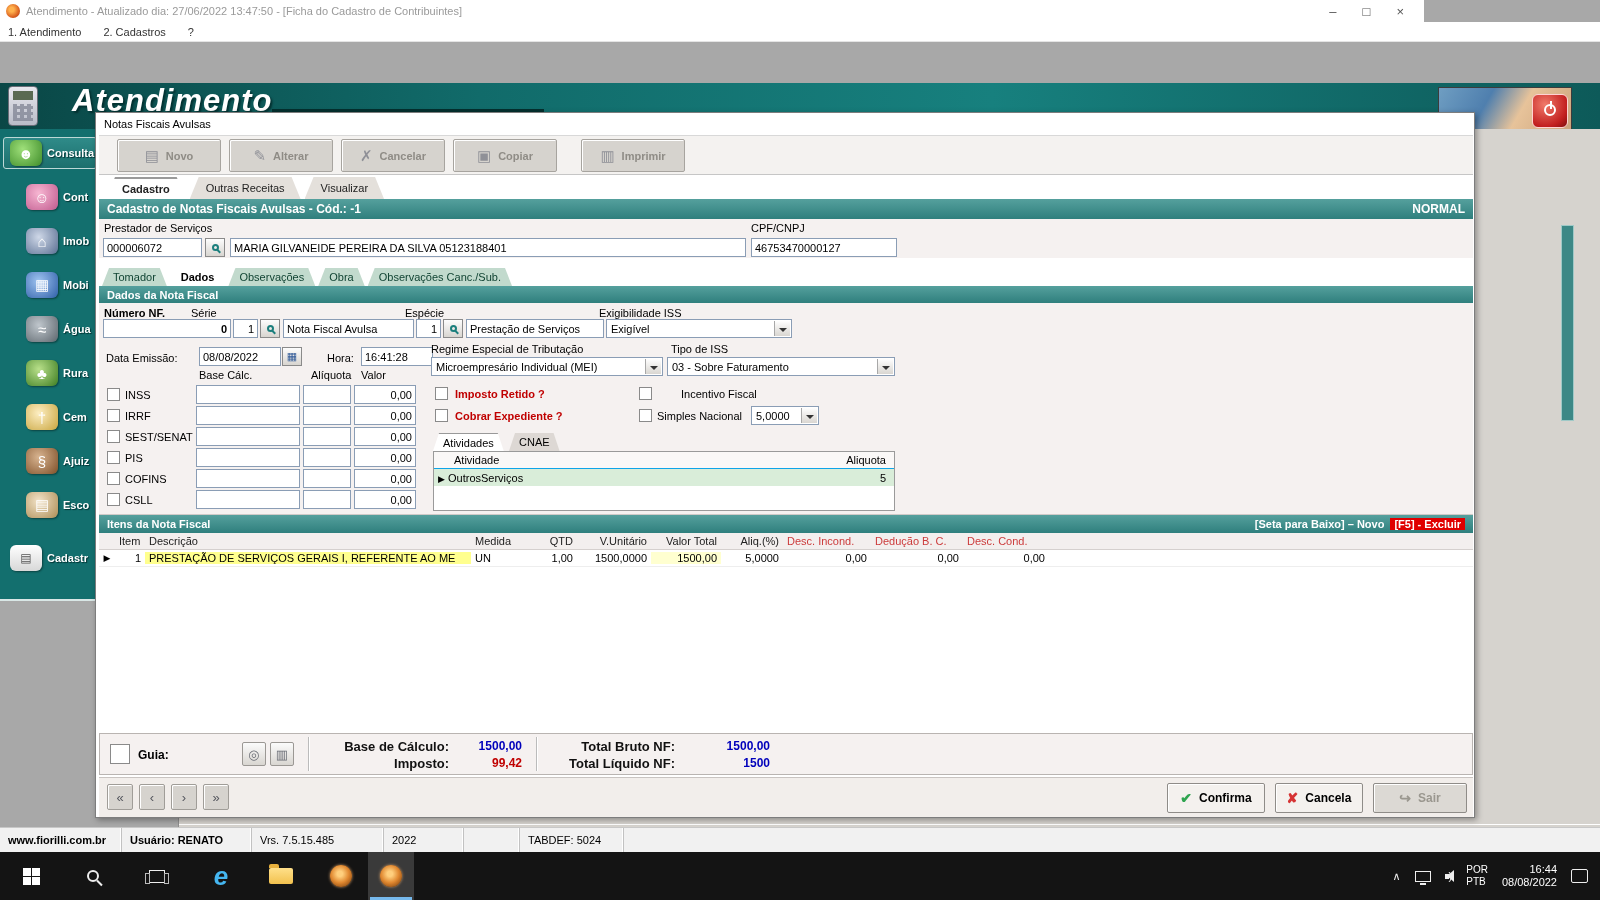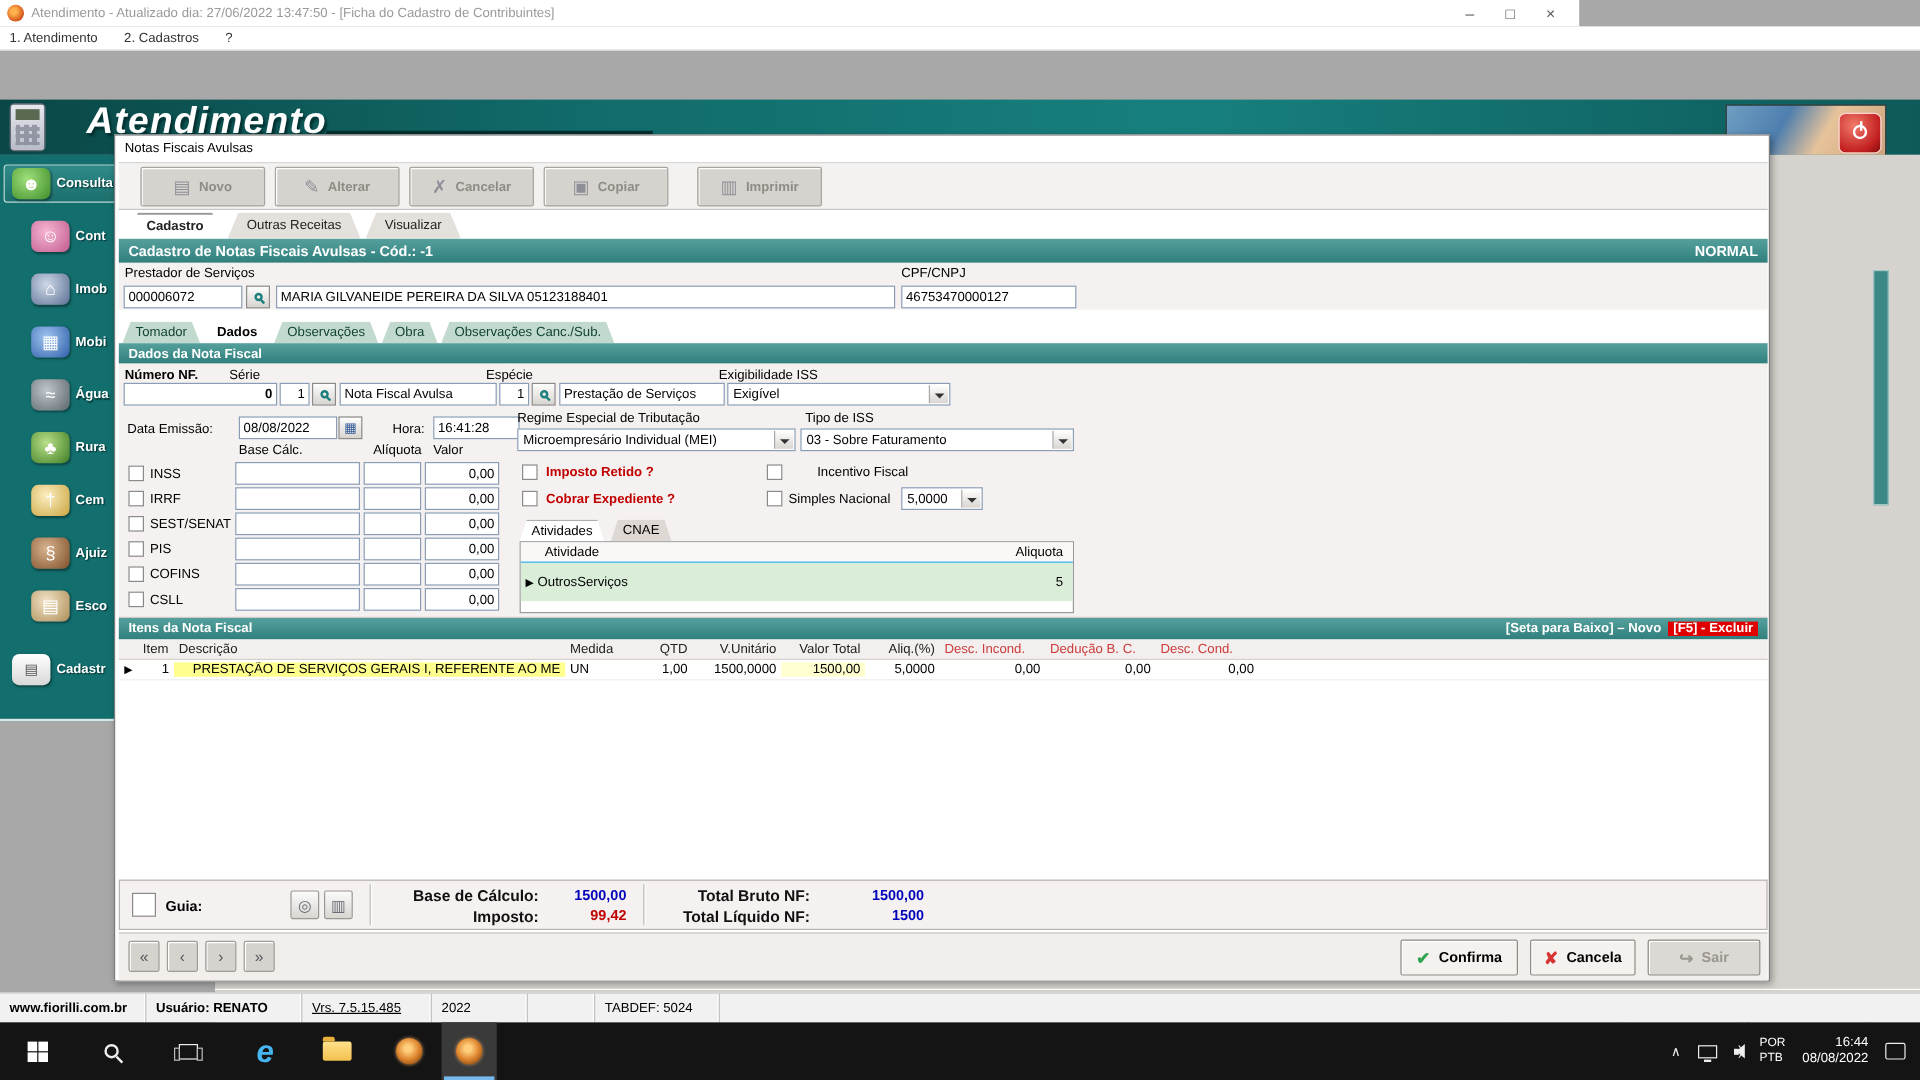--- a/index.html
+++ b/index.html
@@ -6,21 +6,21 @@
   * { margin:0; padding:0; box-sizing:border-box; }
   html,body { width:1600px; height:900px; font-family:"Liberation Sans", sans-serif; }
   .screen { position:relative; width:1600px; height:900px; overflow:hidden; background:#a8a8a8; }
   .lbl { position:absolute; font-size:11px; color:#000; white-space:nowrap; }
   .bold { font-weight:bold; }
   .ta-r { text-align:right; }
   .red { color:#c00000; }
   .blue { color:#0000bb; }
 
   
-  .titlebar { position:absolute; left:0; top:0; width:1316px; height:22px; background:#ffffff; display:flex; align-items:center; padding:0 6px; }
+  .titlebar { position:absolute; left:0; top:0; width:1424px; height:22px; background:#ffffff; display:flex; align-items:center; padding:0 6px; }
   .app-ico { width:14px; height:14px; border-radius:50%; background:radial-gradient(circle at 40% 40%, #ffb14d 20%, #d85c1e 65%, #8a3410); margin-right:6px; }
   .titletext { font-size:11px; color:#9a9a9a; flex:1; }
   .win-controls { display:flex; gap:26px; margin-right:14px; color:#555; font-size:13px; }
   .win-controls span { cursor:default; }
   .menubar { position:absolute; left:0; top:22px; width:1600px; height:20px; background:#ffffff; display:flex; align-items:center; gap:22px; padding-left:8px; font-size:11px; color:#333; border-bottom:1px solid #e4e4e4; }
 
   
   .workspace { position:absolute; left:0; top:42px; width:1600px; height:785px; background:#a8a8a8;margin-top:41px; }
 
   .app-header { position:absolute; left:0; top:0; width:1600px; height:46px;
@@ -85,29 +85,29 @@
   .sel { position:absolute; height:19px; background:#fff; border:1px solid #8a9db5; font-size:11px; display:flex; align-items:center; padding:0 20px 0 4px; white-space:nowrap; overflow:hidden; cursor:pointer; }
   .sel::before { content:''; position:absolute; right:1px; top:1px; bottom:1px; width:15px; background:linear-gradient(#fefefe,#d9d6d1); border-left:1px solid #a8a8a8; }
   .sel::after { content:''; position:absolute; right:4px; top:8px; border:4px solid transparent; border-top-color:#333; }
   .cb { position:absolute; appearance:none; width:13px; height:13px; background:#fff; border:1px solid #8a8a8a; cursor:pointer; }
   .tax-row { position:absolute; left:0; width:420px; height:19px; }
 
   .ativ-tab { position:absolute; height:18px; padding:0 10px; display:flex; align-items:center; font-size:11px; background:#ddd8d4; clip-path:polygon(6px 0, calc(100% - 6px) 0, 100% 100%, 0 100%); cursor:pointer; }
   .ativ-tab.active { background:#ffffff; border-top:1px solid #999; }
   .ativ-table { position:absolute; left:334px; top:148px; width:462px; height:60px; background:#fff; border:1px solid #9a9a9a; }
   .ativ-head { height:17px; display:flex; justify-content:space-between; align-items:center; font-size:11px; padding:0 8px 0 20px; border-bottom:1px solid #0ea5e9; background:#faf8f7; }
-  .ativ-row { height:32px; display:flex; justify-content:space-between; align-items:center; font-size:11px; padding:0 8px 0 4px; background:#d9edd9; }
+  .ativ-row { height:17px; display:flex; justify-content:space-between; align-items:center; font-size:11px; padding:0 8px 0 4px; background:#d9edd9; }
 
   .itens-grid { position:absolute; left:3px; top:420px; width:1374px; height:198px; background:#ffffff; }
   .grid-cols { display:grid; grid-template-columns:16px 30px 326px 60px 46px 74px 70px 62px 88px 92px 86px 1fr; align-items:center; }
   .ihead { height:17px; font-size:11px; background:#f3efee; border-bottom:1px solid #d5d0ce; color:#222; }
   .ihead .hred { color:#cc3b3b; }
   .irow { height:17px; font-size:11px; border-bottom:1px solid #eee; }
   .cell { padding:0 4px; white-space:nowrap; overflow:hidden; }
-  .cell-desc { background:#ffff8e;text-align:right; }
+  .cell-desc { background:#ffff8e; }
   .cell-vtotal { background:#ffffd0; }
   .marker { color:#000; font-size:9px; text-align:center; }
 
   .totals { position:absolute; left:3px; top:620px; width:1374px; height:42px; background:#f5f1f0; border:1px solid #b9b4b1; }
   .tot-sep { position:absolute; top:3px; bottom:3px; width:1px; background:#bbb; box-shadow:1px 0 0 #fff; }
   .tlabel { position:absolute; font-size:13px; font-weight:bold; color:#111; text-align:right; }
   .tval { position:absolute; font-size:12px; font-weight:bold; text-align:right; }
   .gbtn { position:absolute; width:24px; height:24px; background:linear-gradient(#fbfbfb,#d9d6d1); border:1px solid #9b9894; border-radius:2px; display:flex; align-items:center; justify-content:center; font-size:13px; color:#6b6e76; cursor:pointer; }
 
   .bottombar { position:absolute; left:3px; top:664px; width:1374px; height:40px; background:#f2eeeb; border-top:1px solid #c9c4c1; }
@@ -495,21 +495,21 @@
           <span class="sarr">↪</span>
           <span>Sair</span>
         </button>
       </div>
     </div>
   </div>
 
   <div class="statusbar">
     <span class="sseg bold" style="width:122px;">www.fiorilli.com.br</span>
     <span class="sseg bold" style="width:130px;">Usuário: RENATO</span>
-    <span class="sseg" style="width:108px;text-decoration:underline;">Vrs. 7.5.15.485</span>
+    <span class="sseg" style="width:132px;">Vrs. 7.5.15.485</span>
     <span class="sseg" style="width:80px;">2022</span>
     <span class="sseg" style="width:56px;"></span>
     <span class="sseg" style="width:104px;">TABDEF: 5024</span>
   </div>
 
   <div class="taskbar">
     <div class="tb-ico" style="left:8px;">
       <span class="winlogo">
           <span></span>
           <span></span>

